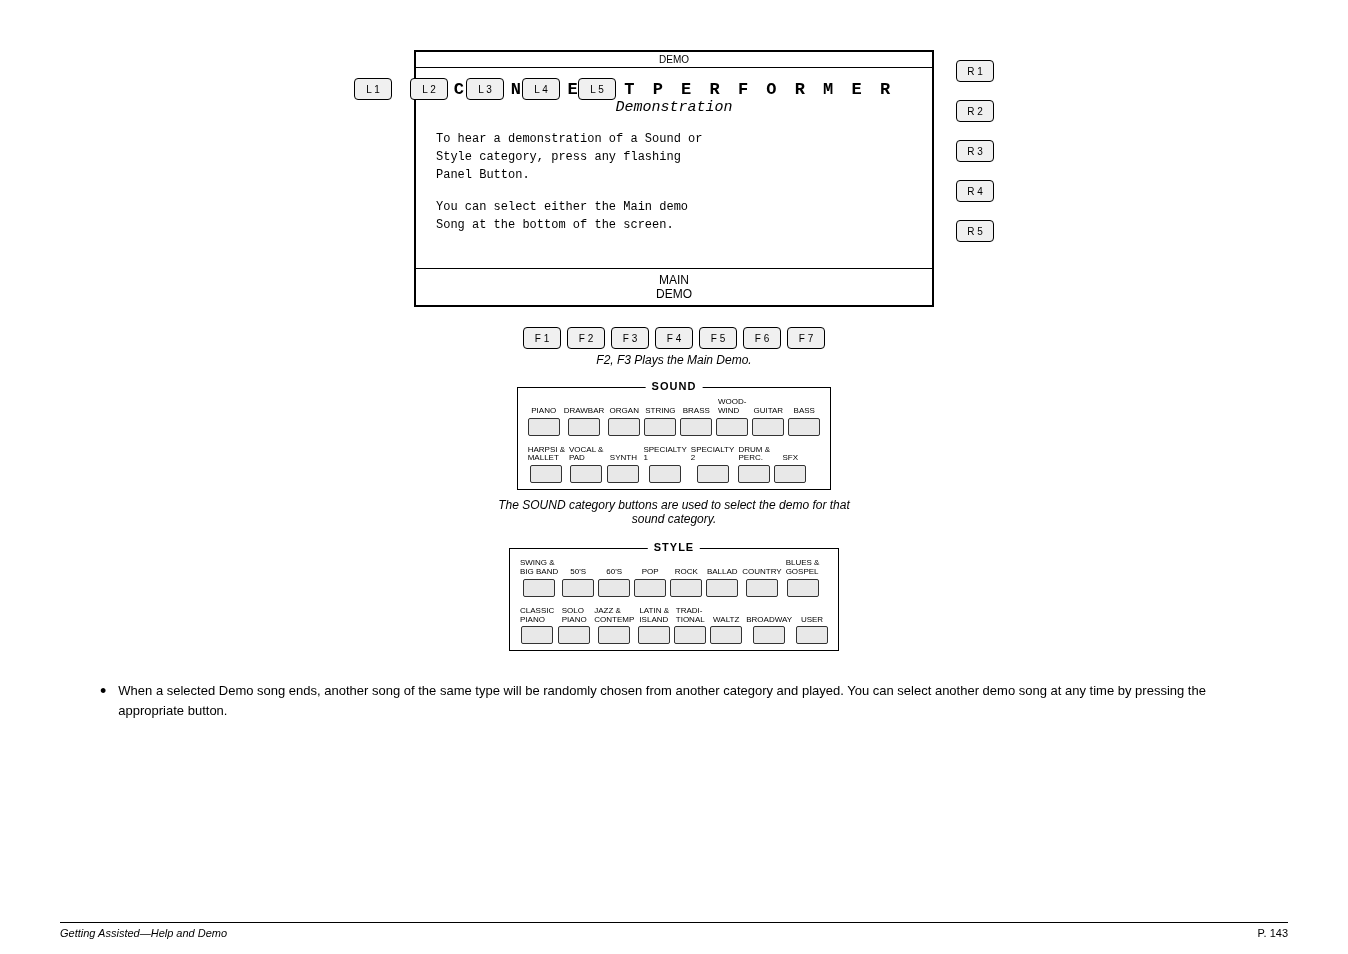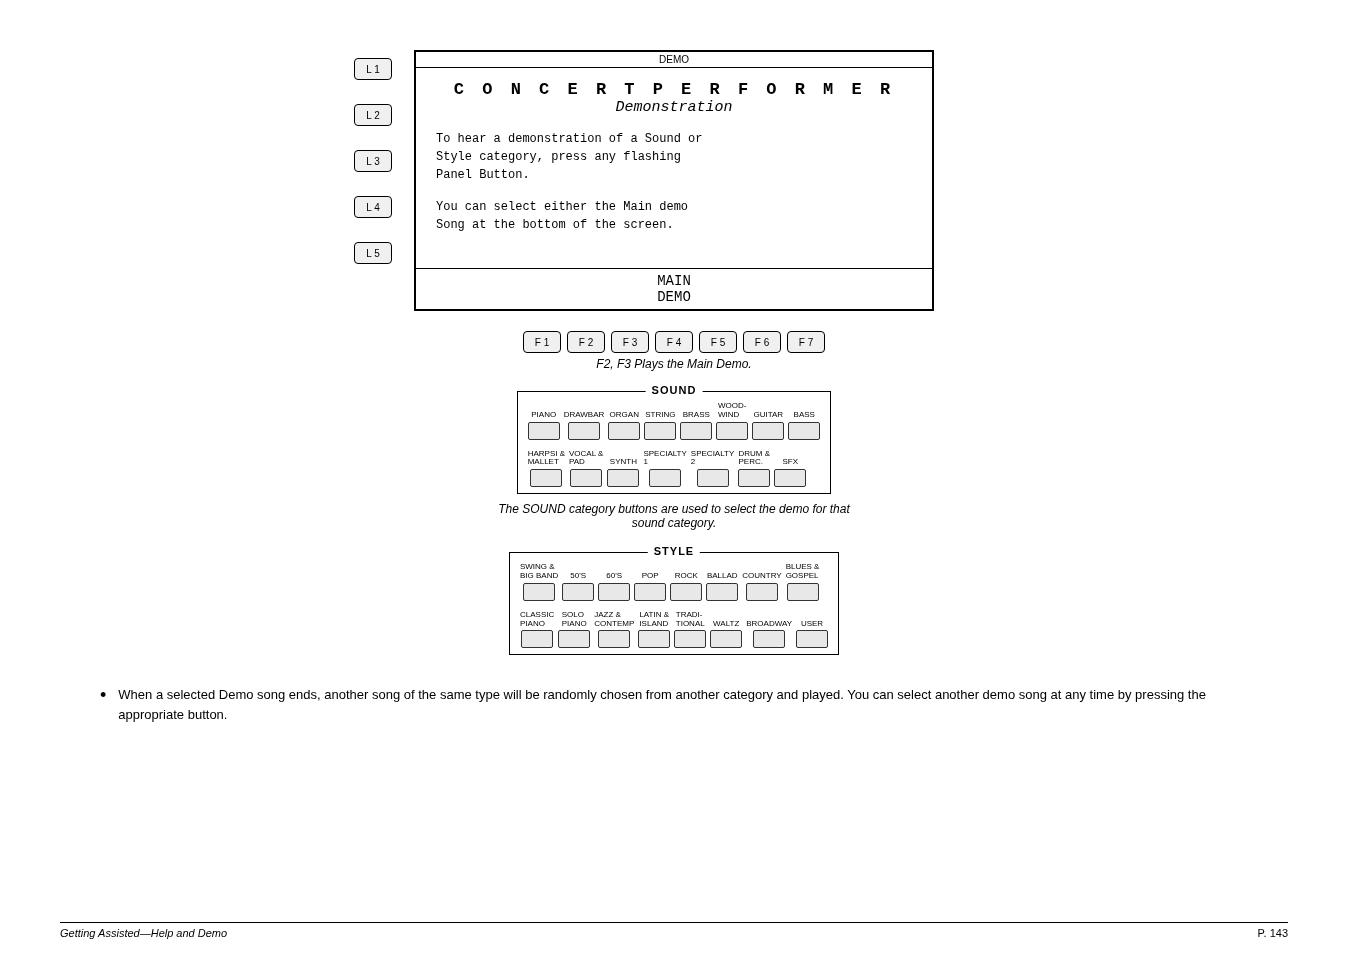--- a/index.html
+++ b/index.html
@@ -28,24 +28,24 @@
     }
 
     .lcd-wrapper {
       position: relative;
       width: 520px;
     }
 
     .lcd-buttons-left {
       position: absolute;
       left: -60px;
-      top: 8px;
-      display: flex;
-      flex-direction: column;
-      gap: 24px;
+      top: 28px;
+      display: flex;
+      flex-direction: row;
+      gap: 18px;
     }
 
     .lcd-buttons-right {
       position: absolute;
       right: -60px;
       top: 10px;
       display: flex;
       flex-direction: column;
       gap: 18px;
     }
@@ -105,22 +105,22 @@
       font-family: 'Courier New', Courier, monospace;
       font-size: 12px;
       line-height: 1.5;
       margin-bottom: 14px;
     }
 
     .lcd-bottom-bar {
       border-top: 1px solid #000;
       text-align: center;
       padding: 4px 0;
-      font-size: 14px;
-      font-family: Liberation Mono, monospace;
+      font-size: 12px;
+      font-family: Liberation Sans, sans-serif;
     }
 
     
     .f-buttons-row {
       display: flex;
       justify-content: center;
       gap: 6px;
       margin-top: 10px;
       margin-bottom: 4px;
     }
@@ -283,20 +283,27 @@
       <div class="lcd-wrapper">
 
         <div class="lcd-buttons-left">
           <div class="side-button">L 1</div>
           <div class="side-button">L 2</div>
           <div class="side-button">L 3</div>
           <div class="side-button">L 4</div>
           <div class="side-button">L 5</div>
         </div>
 
+        <div class="lcd-buttons-right">
+          <div class="side-button">R 1</div>
+          <div class="side-button">R 2</div>
+          <div class="side-button">R 3</div>
+          <div class="side-button">R 4</div>
+          <div class="side-button">R 5</div>
+        </div>
 
         <div class="lcd-screen">
           <div class="lcd-title-bar">DEMO</div>
           <div class="lcd-content">
             <div class="lcd-heading">C O N C E R T   P E R F O R M E R</div>
             <div class="lcd-subheading">Demonstration</div>
             <div class="lcd-text" style="white-space: pre-line;">To hear a demonstration of a Sound or
 Style category, press any flashing
 Panel Button.</div>
             <div class="lcd-text" style="white-space: pre-line;">You can select either the Main demo

